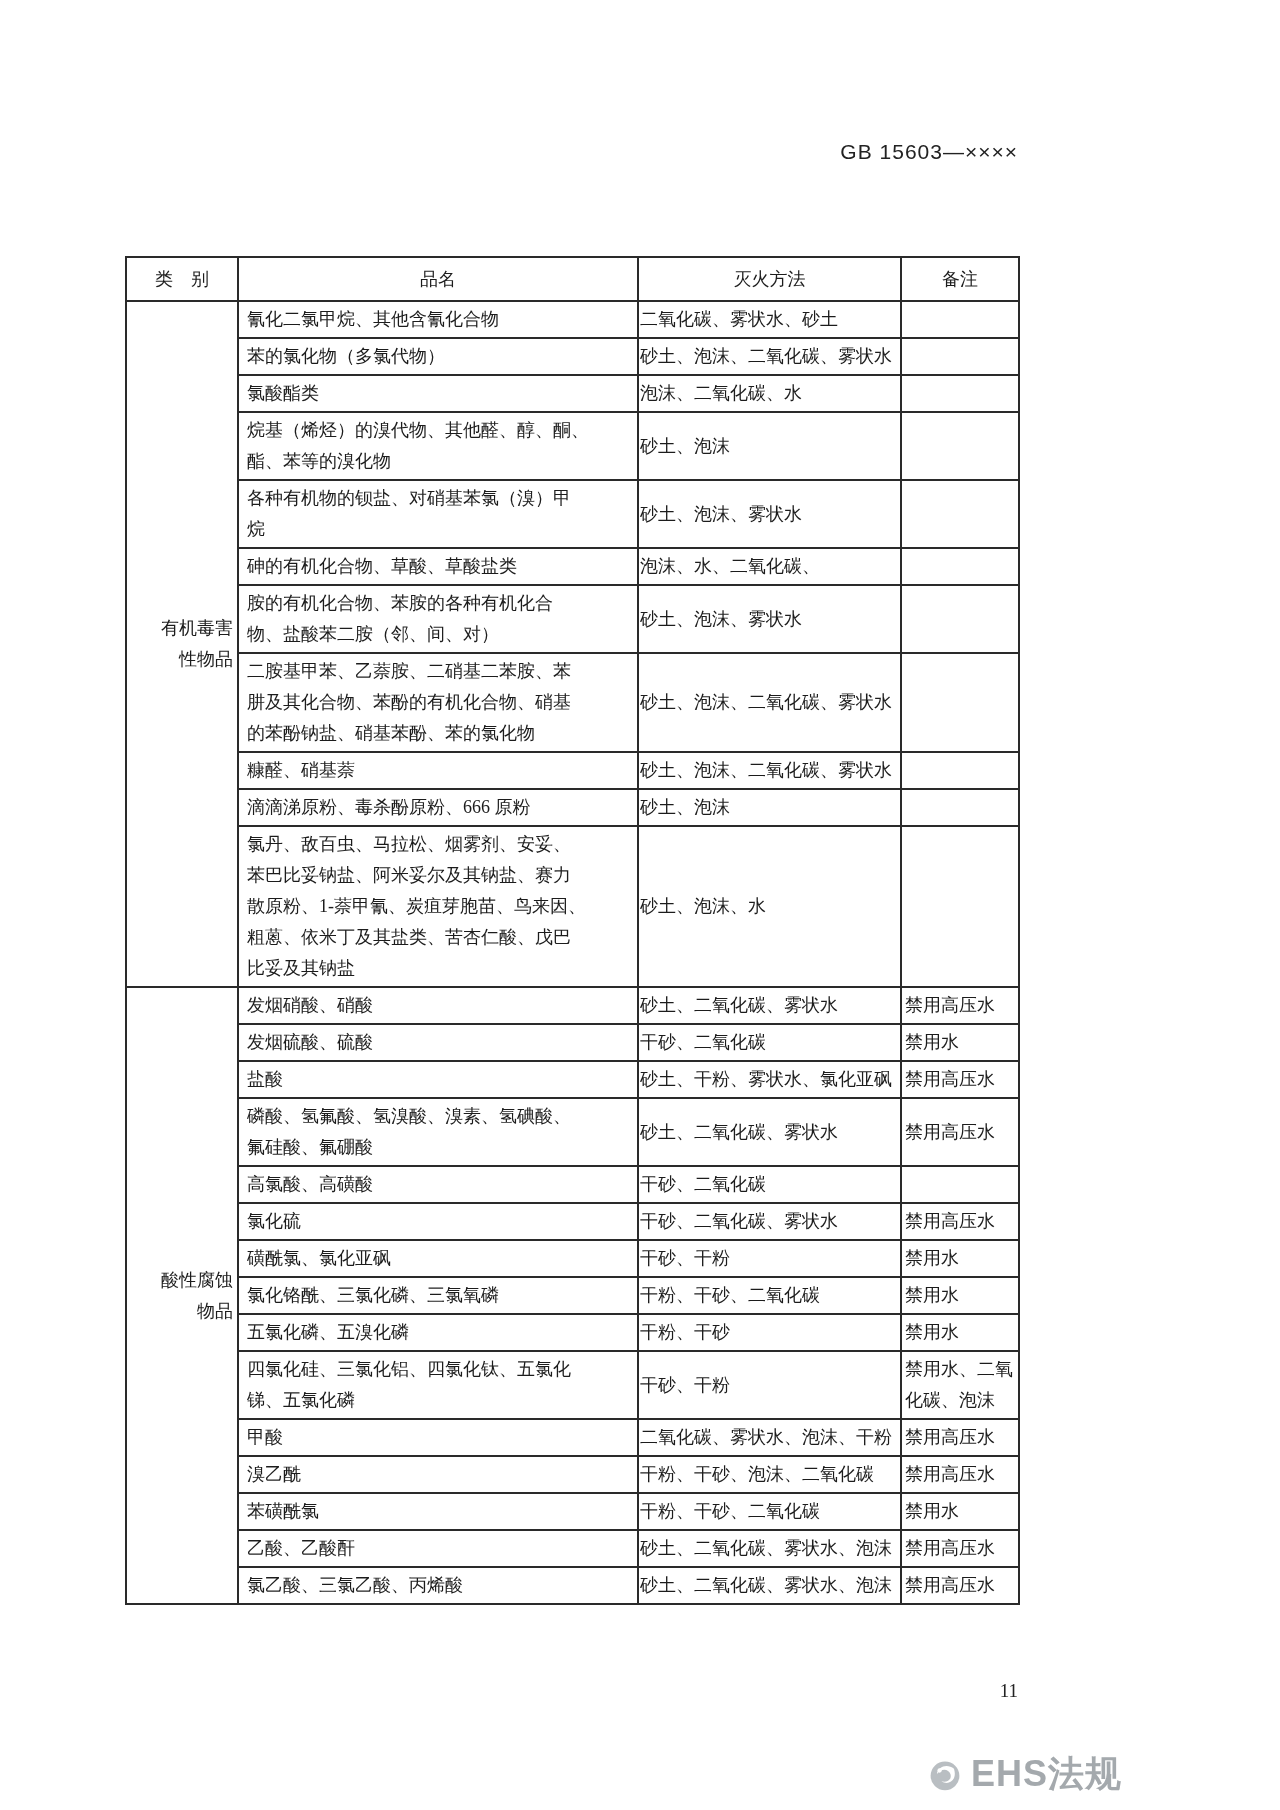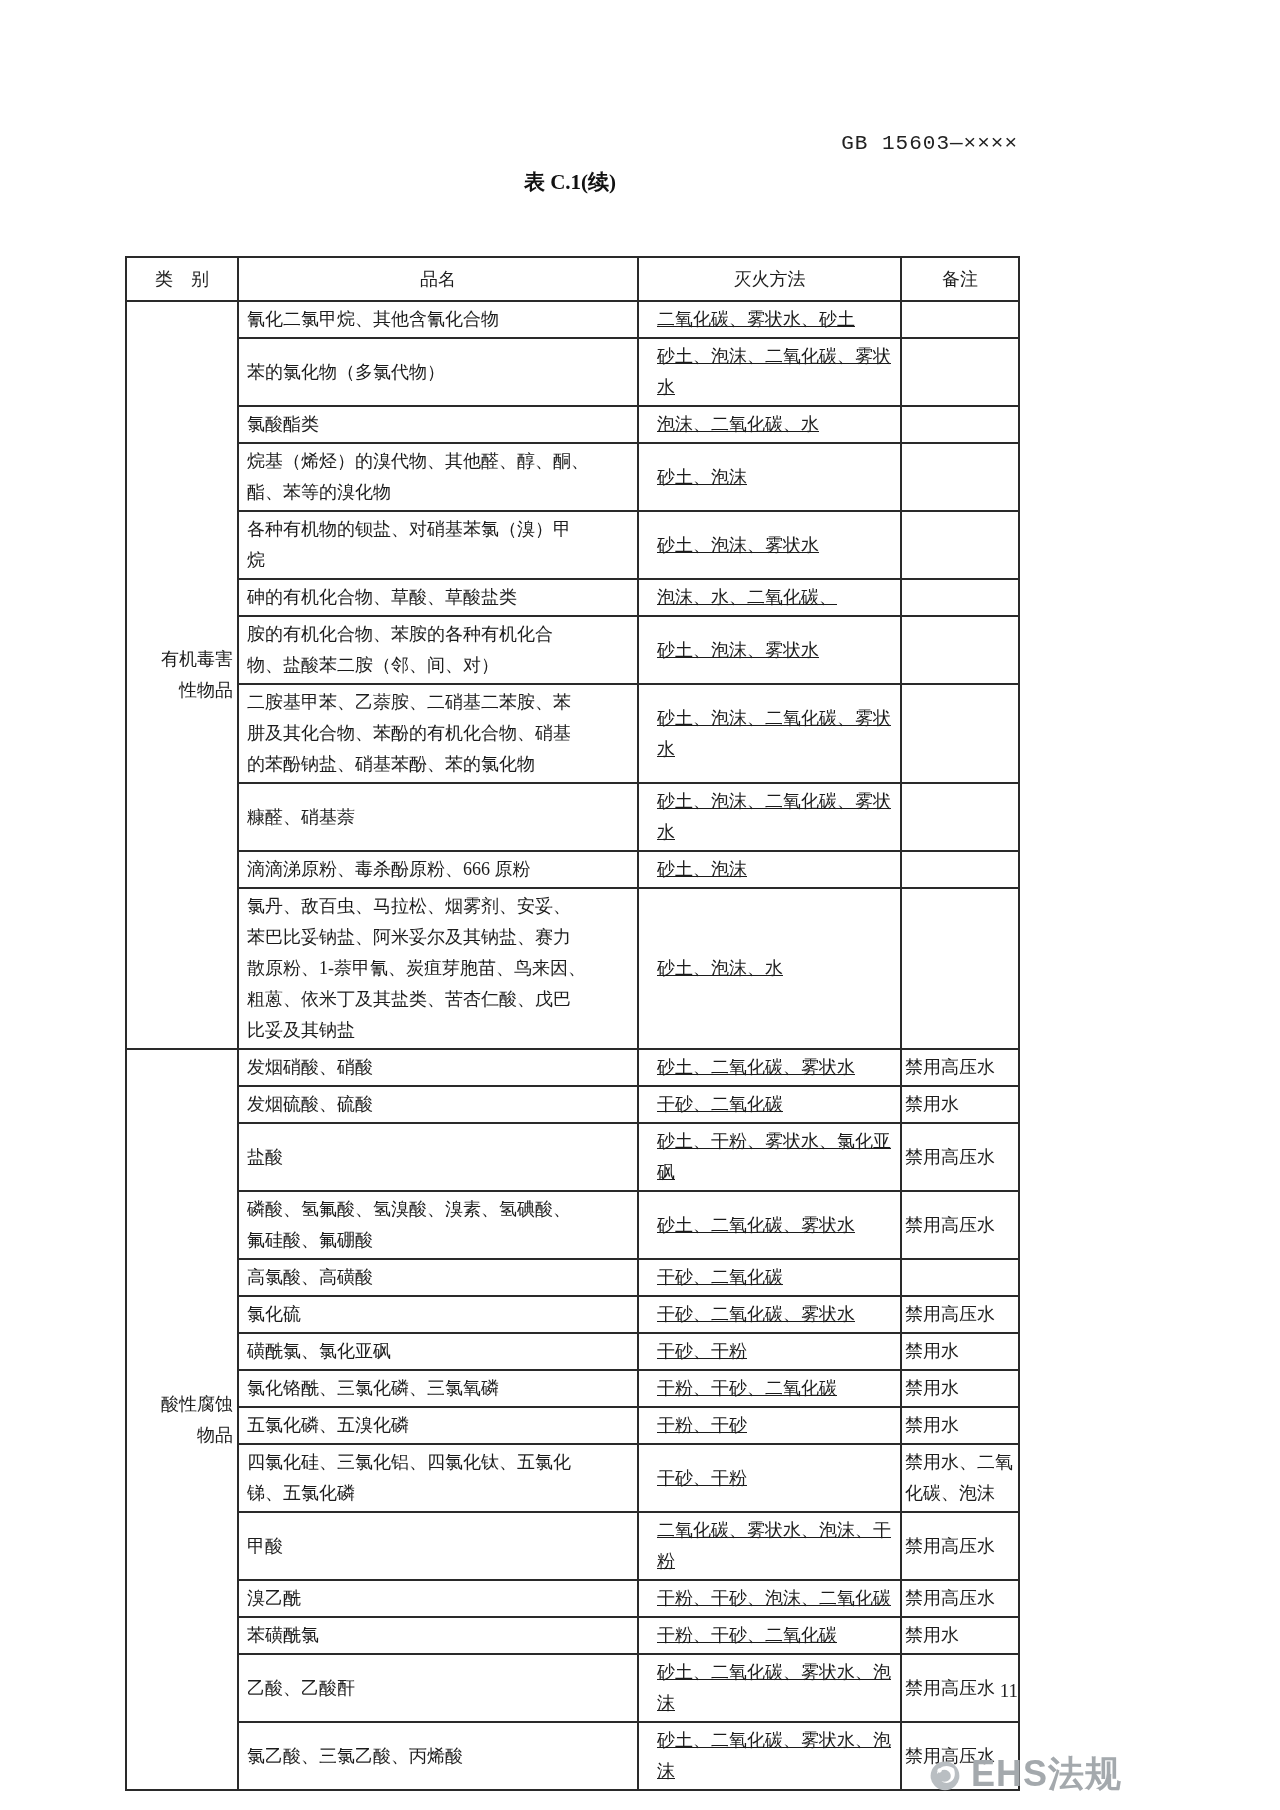--- a/index.html
+++ b/index.html
@@ -6,23 +6,23 @@
   .page{
     position:relative;
     width:1280px;height:1810px;
     margin:0 auto;
     background:#ffffff;
     font-family:"Liberation Serif","DejaVu Serif",serif;
     color:#1f1f1f;
     overflow:hidden;
   }
   .std-code{
-    position:absolute;top:132px;left:125px;width:893px;
+    position:absolute;top:140px;left:125px;width:893px;
     text-align:right;font-size:21px;letter-spacing:1px;
-    font-family:Liberation Mono, monospace;
+    font-family:Liberation Sans, sans-serif;
     color:#222;
   }
   .caption{
     position:absolute;top:168px;left:0;width:1140px;
     text-align:center;font-size:21px;font-weight:bold;color:#111;
   }
   table.fire{
     position:absolute;top:256px;left:125px;width:893px;
     border-collapse:collapse;table-layout:fixed;
     background:#fff;
@@ -32,21 +32,21 @@
     font-size:18px;line-height:31px;
     white-space:pre-wrap;
     vertical-align:middle;
     color:#1c1c1c;
     word-break:break-all;
   }
   table.fire th{font-weight:normal;height:42px;text-align:center;padding:0 0;}
   th.col-name{text-align:left;padding-left:10px;}
   td.cat{text-align:right;padding:2px 4px;}
   td.name{text-align:left;padding:2px 8px;}
-  td.method{text-align:left;padding:2px 4px 2px 18px;text-decoration:underline;}
+  td.method{text-align:left;padding:2px 4px 2px 1px;}
   td.remark{text-align:left;padding:2px 3px;}
   .page-number{
     position:absolute;top:1680px;left:125px;width:893px;
     text-align:right;font-size:19px;color:#222;
   }
   .watermark{
     position:absolute;top:1750px;right:158px;
     display:flex;align-items:center;gap:8px;
     user-select:none;
   }
@@ -57,21 +57,20 @@
   }
   .wm-icon{display:block;}
 </style>
 </head>
 <body>
 
 <div class="page">
 
   <div class="std-code">GB 15603—××××</div>
 
-  <div class="caption">表 C.1(续)</div>
 
   <table class="fire">
     <colgroup>
       <col style="width:112px">
       <col style="width:400px">
       <col style="width:263px">
       <col style="width:118px">
     </colgroup>
     <thead>
       <tr>

